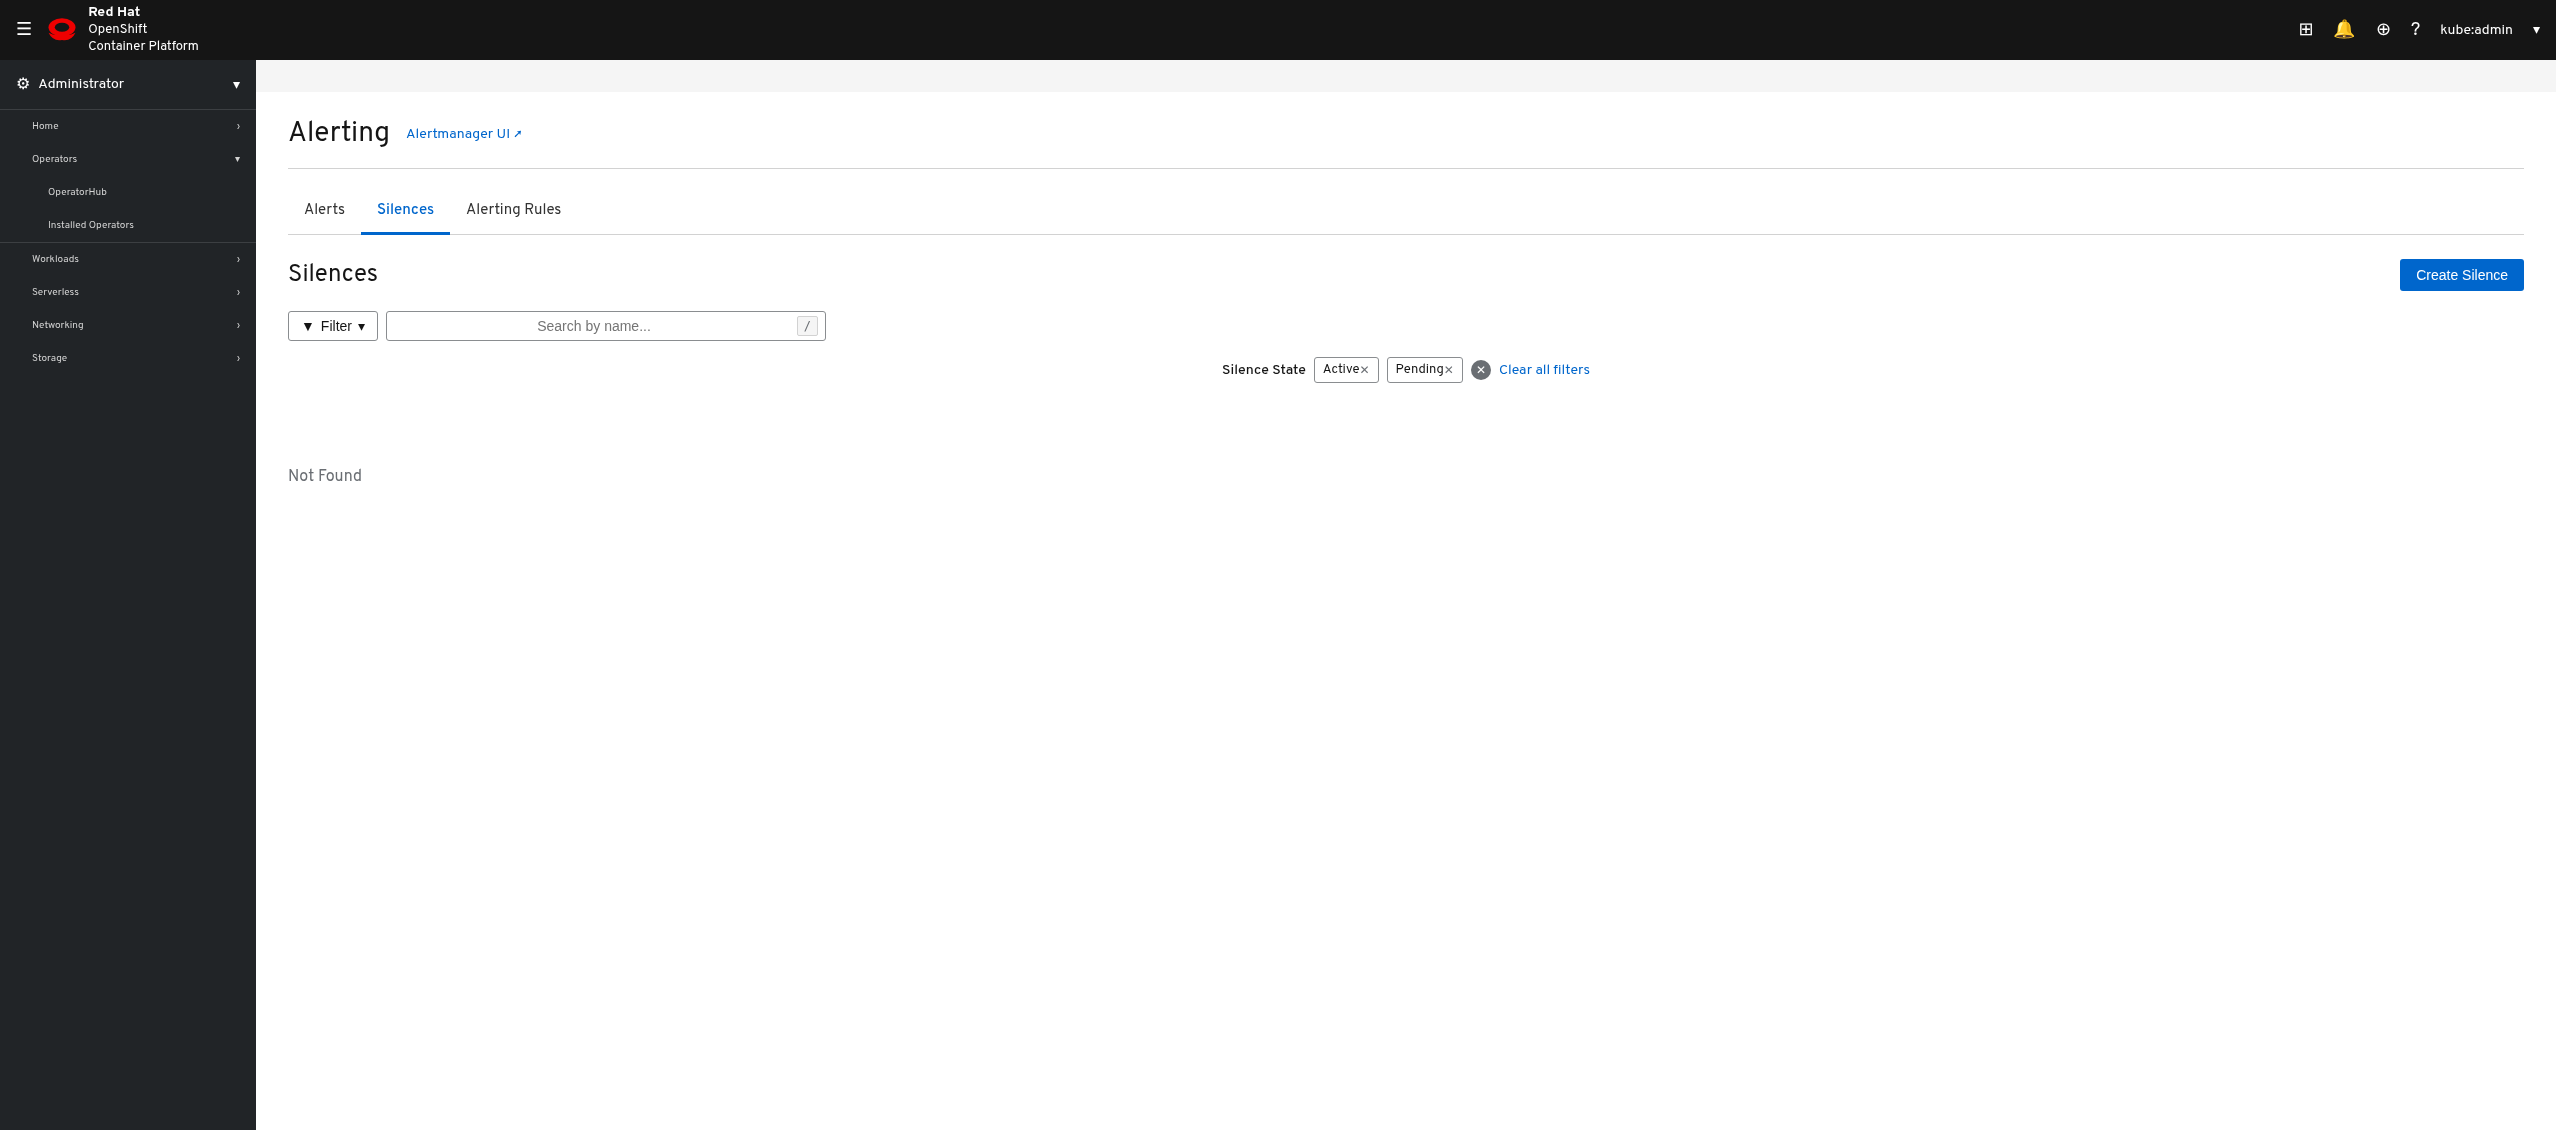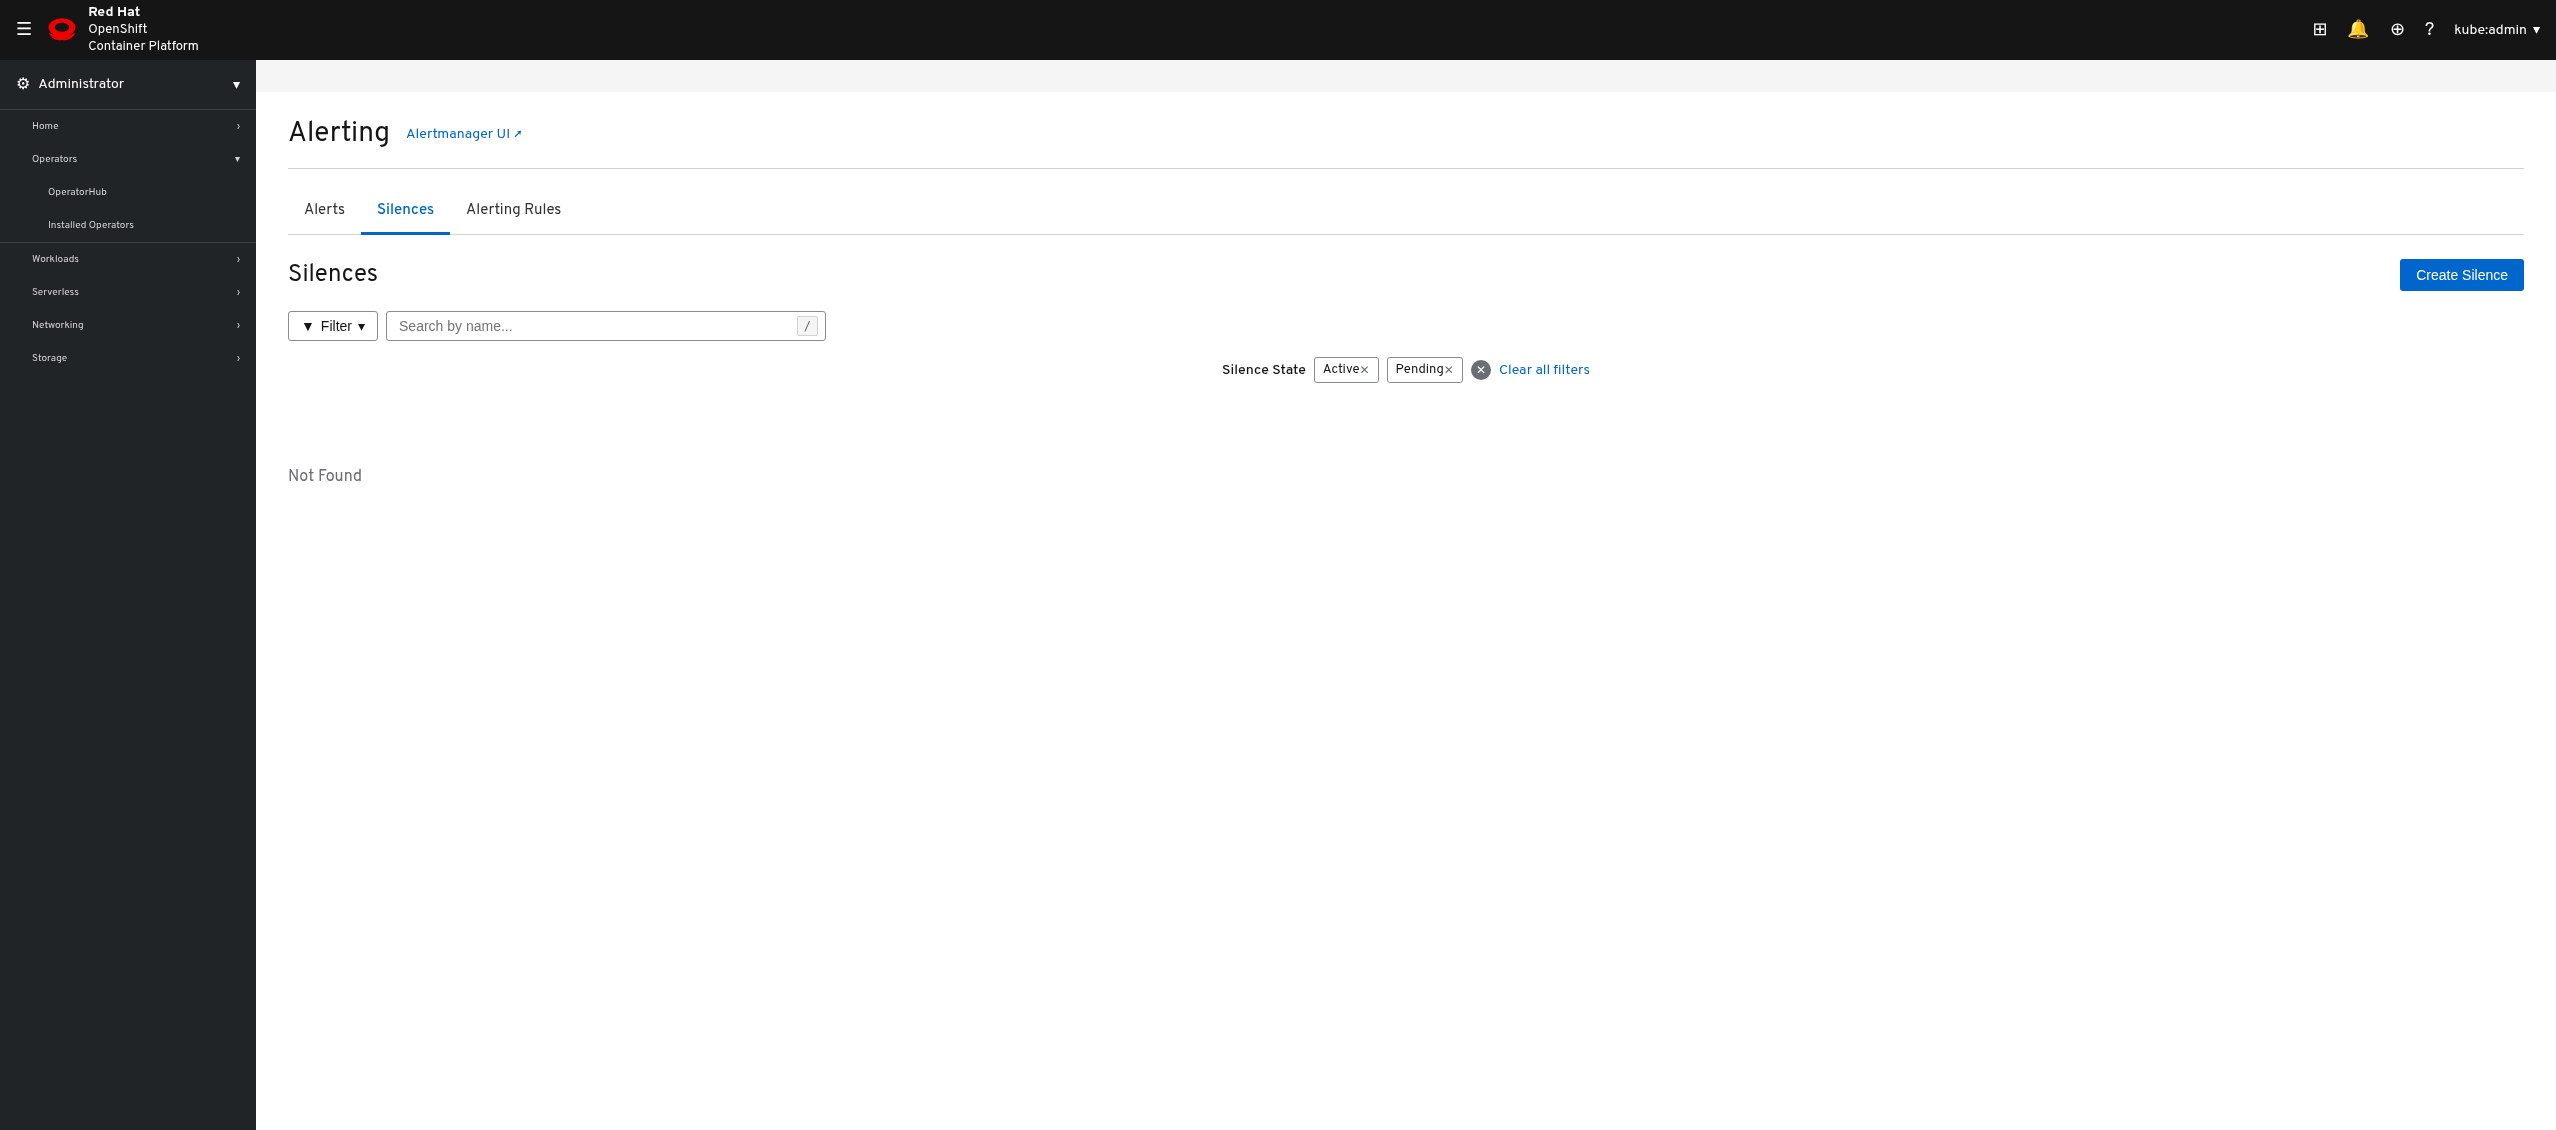--- a/index.html
+++ b/index.html
@@ -17,21 +17,21 @@
       z-index: 100;
     }
     .topnav-left { display: flex; align-items: center; gap: 12px; }
     .hamburger-icon { color: #fff; font-size: 18px; cursor: pointer; }
     .brand { display: flex; align-items: center; gap: 8px; }
     .brand-logo { width: 36px; height: 28px; }
     .brand-text { color: #fff; font-size: 13px; line-height: 1.3; }
     .brand-text .rh { font-weight: 700; font-size: 14px; }
     .topnav-right { margin-left: auto; display: flex; align-items: center; gap: 20px; }
     .topnav-icon { color: #fff; font-size: 18px; cursor: pointer; }
-    .user-menu { color: #fff; font-size: 14px; display: flex; align-items: center; gap: 6px; cursor: pointer; }
+    .user-menu { color: #fff; font-size: 14px; display: flex; align-items: center; gap: 20px; cursor: pointer; }
 
     
     .sidebar {
       background: #212427;
       width: 256px;
       position: fixed;
       top: 60px; left: 0; bottom: 0;
       overflow-y: auto;
       z-index: 50;
     }
@@ -136,20 +136,21 @@
       max-width: 440px;
     }
     .search-input {
       width: 100%;
       border: 1px solid #8a8d90;
       border-radius: 3px;
       padding: 6px 36px 6px 12px;
       font-size: 14px;
       color: #a21caf;
       outline: none;
+      text-align: center;
     }
     .slash-kbd {
       position: absolute; right: 8px; top: 50%; transform: translateY(-50%);
       background: #f5f5f5;
       border: 1px solid #d2d2d2;
       border-radius: 2px;
       padding: 2px 6px;
       font-size: 12px;
       color: #6a6e73;
     }

